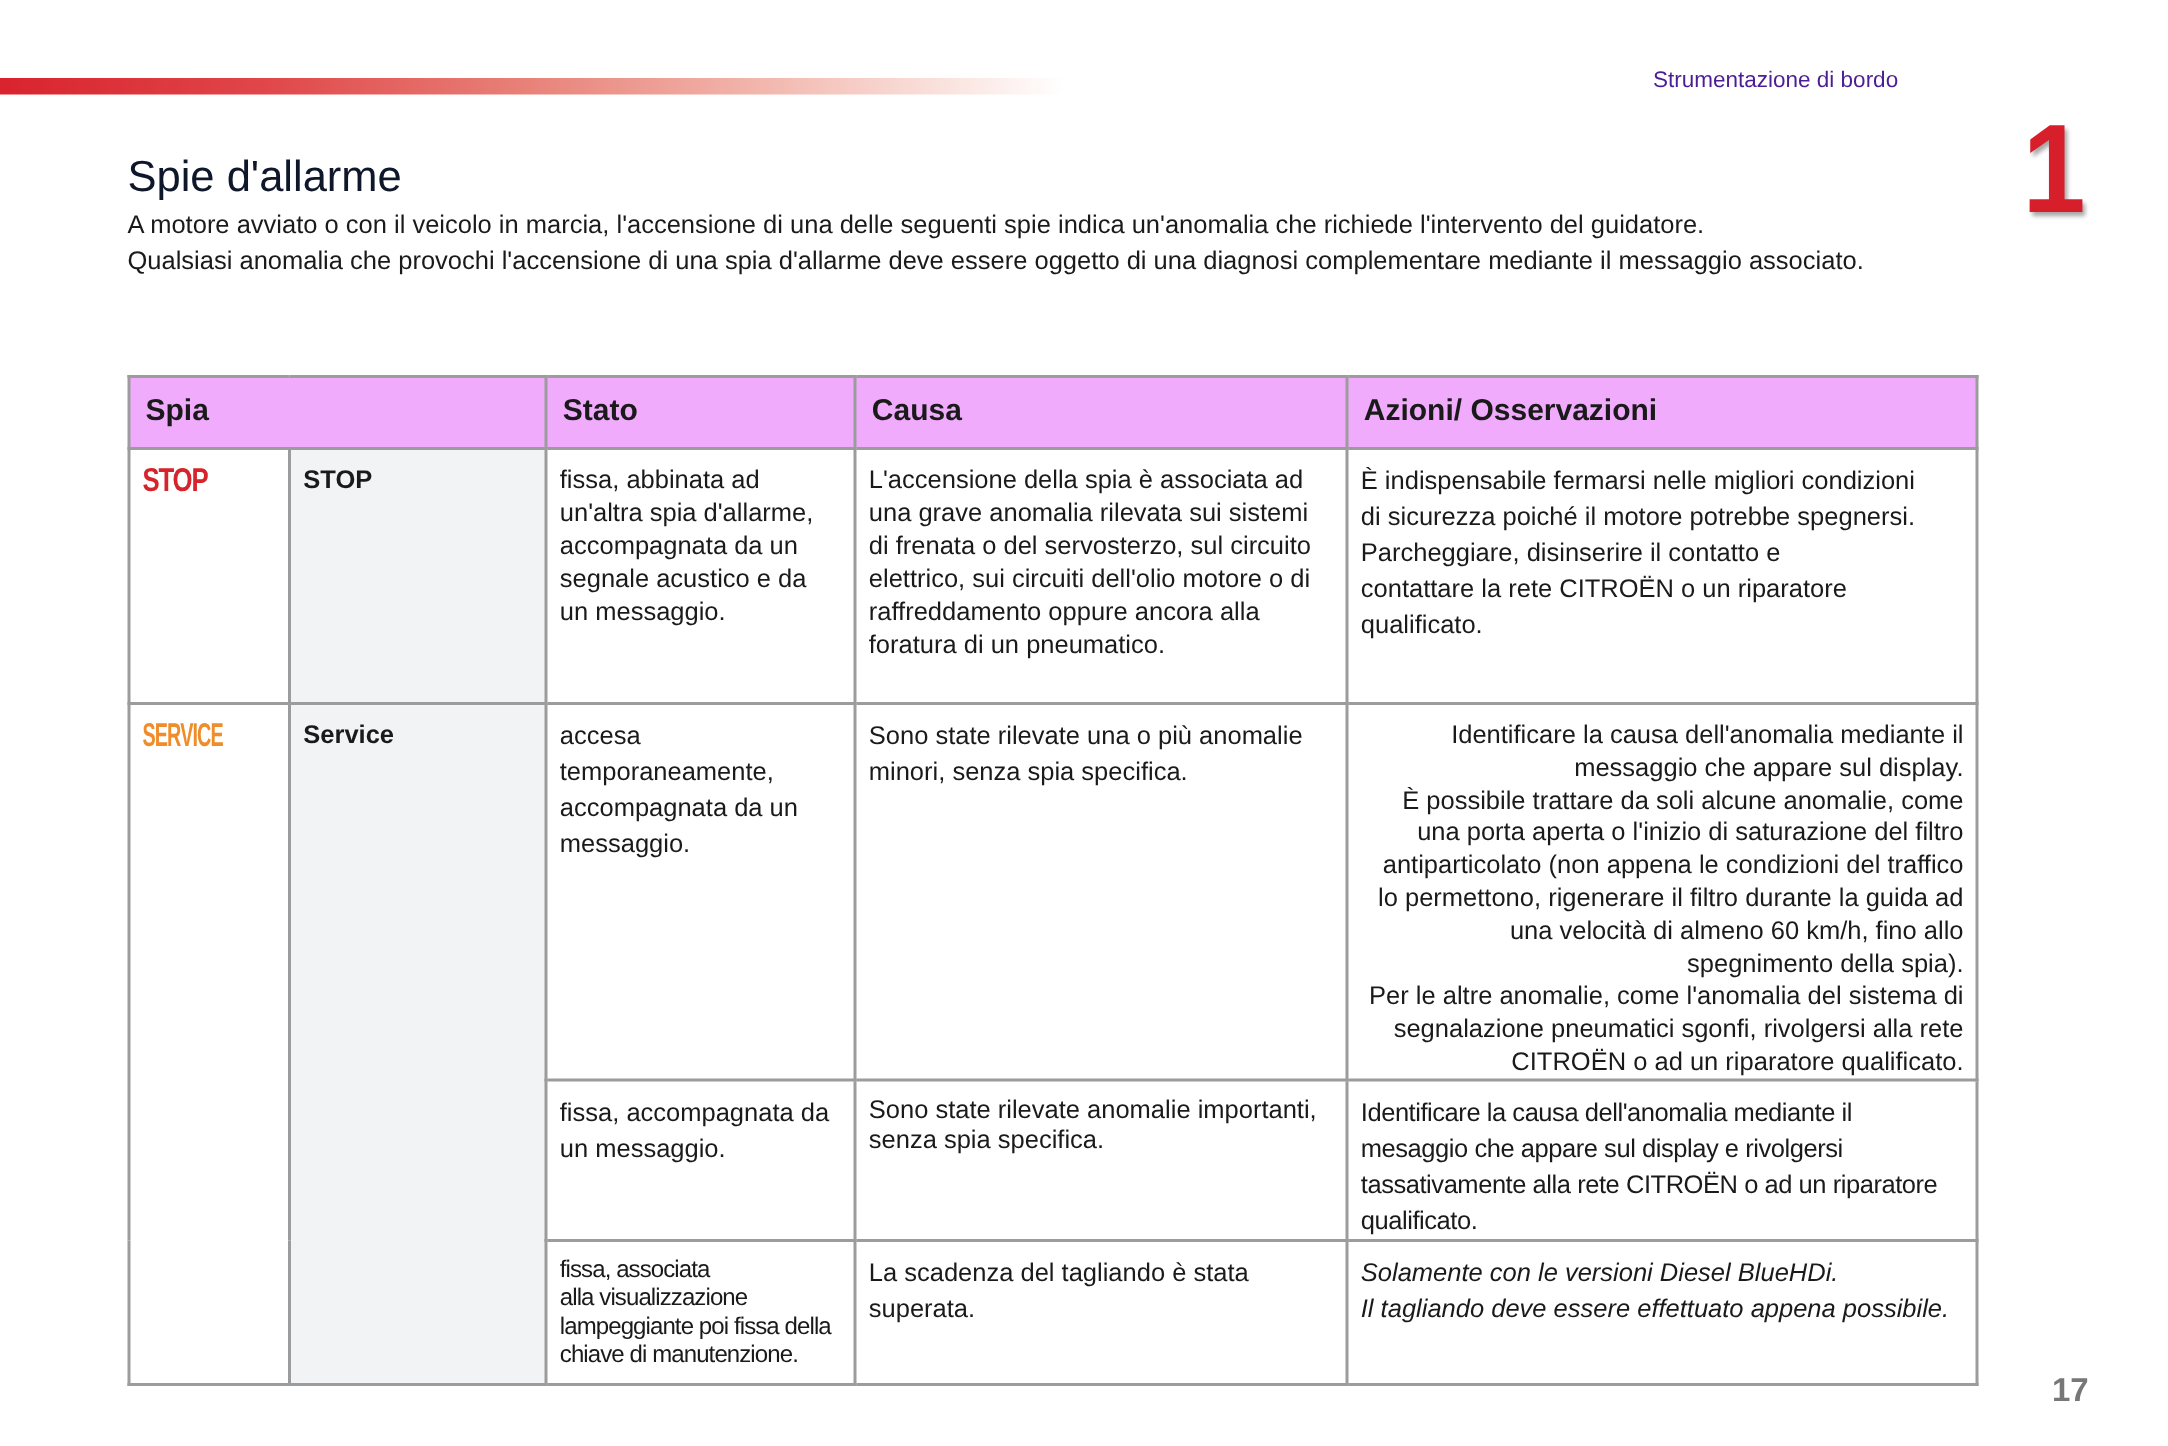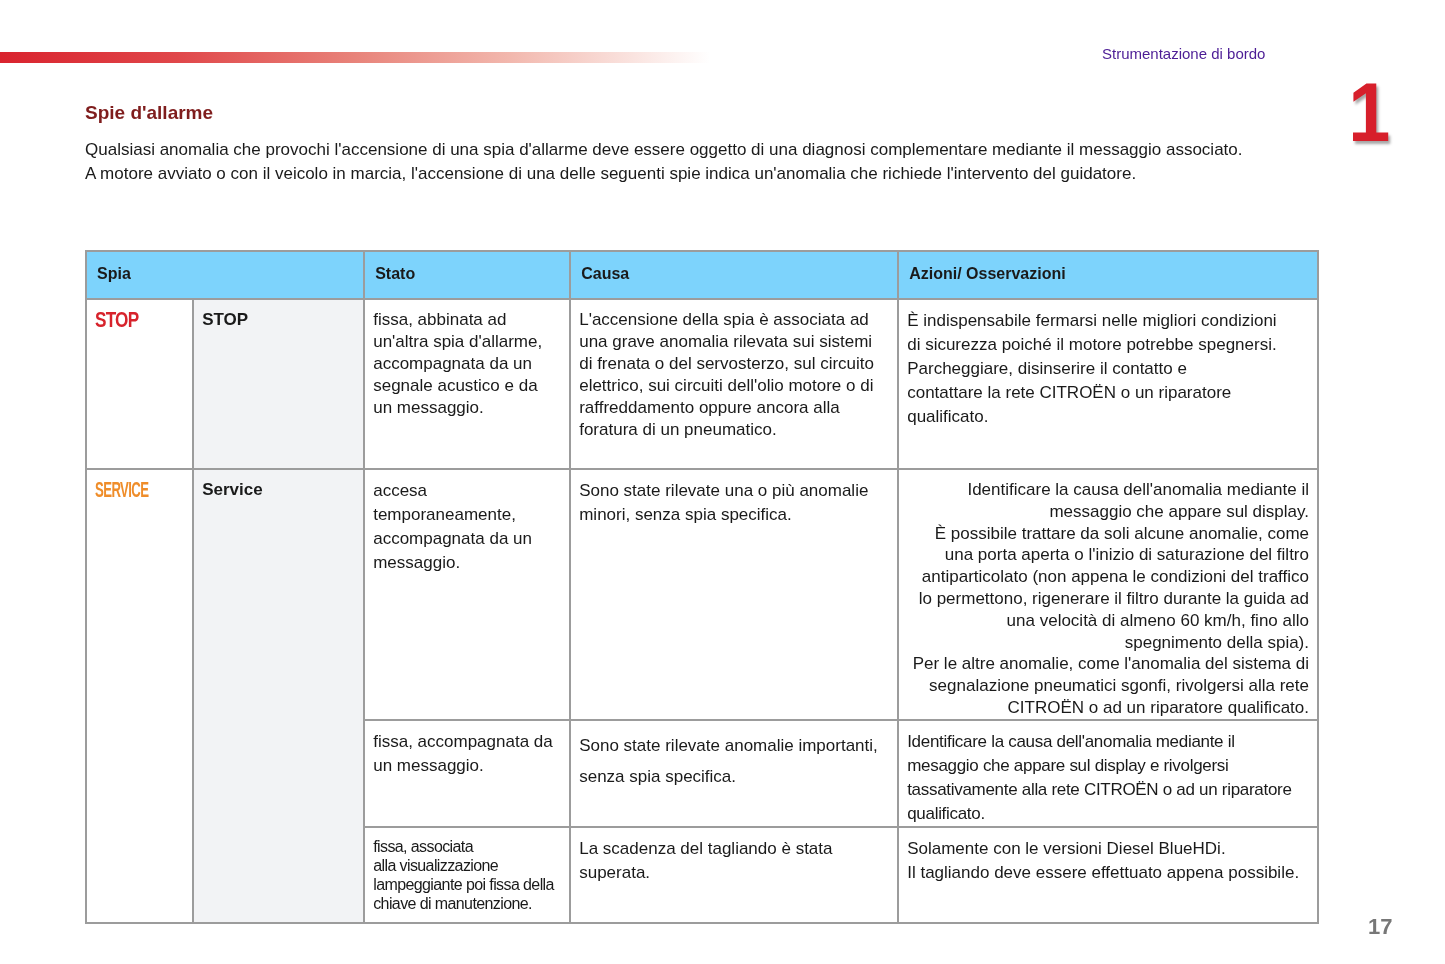--- a/index.html
+++ b/index.html
@@ -13,35 +13,35 @@
   }
   .section-label {
     position:absolute; left:1102px; top:45px; font-size:15px; color:#4c1d95;
   }
   .chapter-num {
     position:absolute; left:1346px; top:70px; font-size:84px; font-weight:bold;
     color:#d71f2b; line-height:1; font-family:"Liberation Sans", sans-serif;
     text-shadow:2px 3px 3px rgba(0,0,0,0.35); transform:scaleX(0.9);
   }
   .title {
-    position:absolute; left:85px; top:102px; font-size:19px; font-weight:bold; color:#7f1d1d;
+    position:absolute; left:85px; top:102px; font-size:29px; font-weight:normal; color:#0f172a;
   }
   .intro {
     position:absolute; left:85px; top:138px; width:1200px; font-size:17px; line-height:24px; color:#1a1a1a;
   }
   .intro p { margin:0; }
   table.warn {
     position:absolute; left:85px; top:250px; width:1234px; border-collapse:collapse;
     font-size:17px; line-height:22px;
   }
   table.warn th, table.warn td {
     border:2px solid #9c9c9c; vertical-align:top; text-align:left; padding:9px 8px 0 8px;
   }
   table.warn th {
-    background:#7dd3fc; font-weight:bold; height:28px; padding-top:11px; padding-bottom:7px; font-size:16px;padding-left:10px;
+    background:#f0abfc; font-weight:bold; height:28px; padding-top:11px; padding-bottom:7px; font-size:20px;padding-left:10px;
   }
   td.icon-cell { width:52px; padding:10px 4px 0 5px; }
   td.name-cell { width:153px; background:#f2f3f5; font-weight:bold; }
   td.stato { width:188px; }
   td.causa { width:310px;border-radius:16px; }
   .lamp-stop {
     color:#d7232c; font-weight:bold; font-size:22px; letter-spacing:-1px;
     display:inline-block; transform:scaleX(0.78); transform-origin:left; font-family:"Liberation Sans", sans-serif;
   }
   .lamp-service {
@@ -57,22 +57,22 @@
 </head>
 <body>
 
 <div class="top-bar"></div>
 <div class="section-label">Strumentazione di bordo</div>
 <div class="chapter-num">1</div>
 
 <h1 class="title" style="margin:0;">Spie d'allarme</h1>
 
 <div class="intro">
+  <p>A motore avviato o con il veicolo in marcia, l'accensione di una delle seguenti spie indica un'anomalia che richiede l'intervento del guidatore.</p>
   <p>Qualsiasi anomalia che provochi l'accensione di una spia d'allarme deve essere oggetto di una diagnosi complementare mediante il messaggio associato.</p>
-  <p>A motore avviato o con il veicolo in marcia, l'accensione di una delle seguenti spie indica un'anomalia che richiede l'intervento del guidatore.</p>
 </div>
 
 <table class="warn">
   <thead>
     <tr>
       <th colspan="2">Spia</th>
       <th>Stato</th>
       <th>Causa</th>
       <th>Azioni/ Osservazioni</th>
     </tr>
@@ -96,28 +96,28 @@
       </td>
       <td class="name-cell" rowspan="3">Service</td>
       <td class="stato" style="line-height:24px;margin-top:36px;">accesa temporaneamente, accompagnata da un messaggio.</td>
       <td class="causa" style="line-height:24px;">Sono state rilevate una o più anomalie minori, senza spia specifica.</td>
       <td class="pre" style="line-height:21.8px;text-align:right;">Identificare la causa dell'anomalia mediante il messaggio che appare sul display.
 È possibile trattare da soli alcune anomalie, come una porta aperta o l'inizio di saturazione del filtro antiparticolato (non appena le condizioni del traffico lo permettono, rigenerare il filtro durante la guida ad una velocità di almeno 60 km/h, fino allo spegnimento della spia).
 Per le altre anomalie, come l'anomalia del sistema di segnalazione pneumatici sgonfi, rivolgersi alla rete CITROËN o ad un riparatore qualificato.</td>
     </tr>
     <tr style="height:81px;">
       <td class="stato" style="line-height:24px;">fissa, accompagnata da un messaggio.</td>
-      <td class="causa" style="line-height:31px;margin-top:20px;">Sono state rilevate anomalie importanti, senza spia specifica.</td>
+      <td class="causa" style="line-height:20px;margin-top:20px;">Sono state rilevate anomalie importanti, senza spia specifica.</td>
       <td style="line-height:24px; letter-spacing:-0.3px;">Identificare la causa dell'anomalia mediante il mesaggio che appare sul display e rivolgersi tassativamente alla rete CITROËN o ad un riparatore qualificato.</td>
     </tr>
     <tr style="height:96px;">
       <td class="stato condensed pre">fissa, associata
 alla visualizzazione
 lampeggiante poi fissa della
 chiave di manutenzione.</td>
       <td class="causa" style="line-height:24px;">La scadenza del tagliando è stata superata.</td>
-      <td class="pre" style="line-height:24px;">Solamente con le versioni Diesel BlueHDi.
+      <td class="pre" style="line-height:24px;font-style:italic;">Solamente con le versioni Diesel BlueHDi.
 Il tagliando deve essere effettuato appena possibile.</td>
     </tr>
   </tbody>
 </table>
 
 <div class="page-num">17</div>
 
 </body></html>

